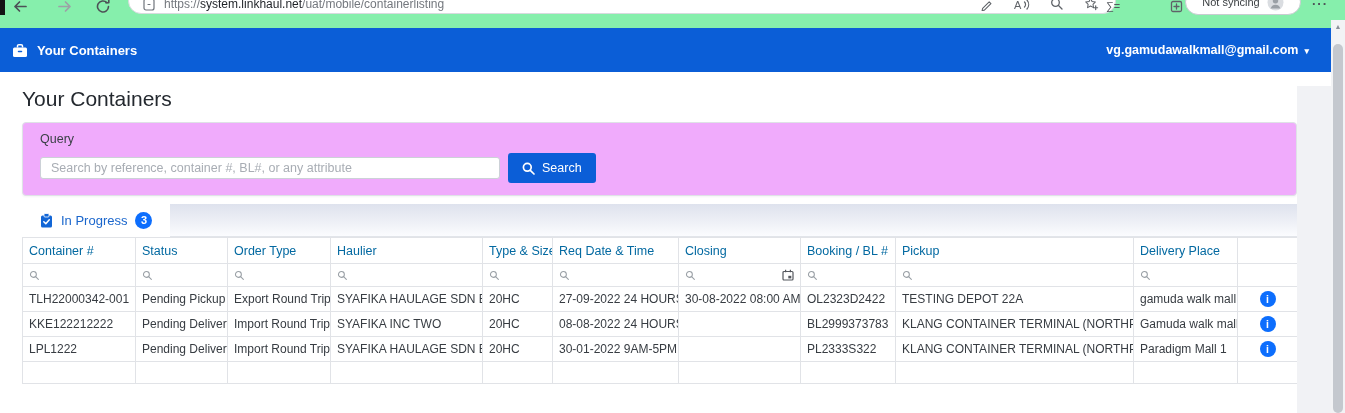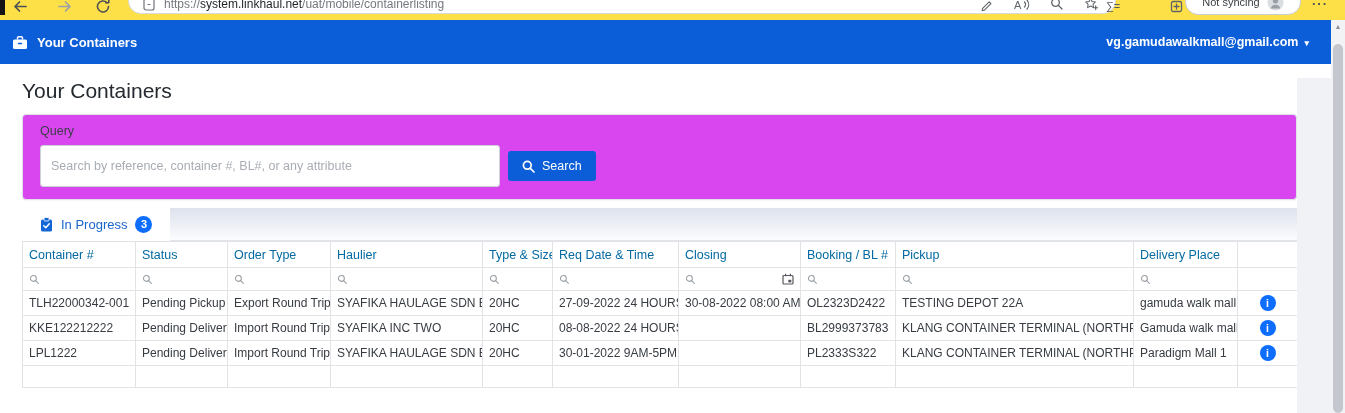--- a/index.html
+++ b/index.html
@@ -4,21 +4,21 @@
 <style>
   * { box-sizing: border-box; }
   html,body { margin:0; padding:0; }
   body {
     width:1345px; height:413px; overflow:hidden; position:relative;
     font-family:"Liberation Sans", sans-serif; background:#fff;
   }
   svg { display:block; }
 
   
-  .browser-bar { position:relative; height:20px; background:#fde047; overflow:hidden; }
+  .browser-bar { position:relative; height:28px; background:#86efac; overflow:hidden; }
   .window-edge { position:absolute; left:0; top:0; width:5px; height:15px; background:#141414; }
   .bb-icon { position:absolute; top:-3px; }
   .address-bar {
     position:absolute; left:128px; top:-12px; width:988px; height:26px;
     background:#fff; border:1px solid #d7dade; border-radius:13px;
     display:flex; align-items:flex-end; padding:0 14px 2px 14px;
   }
   .address-url { font-size:12px; color:#74787e; white-space:nowrap; margin-left:9px; }
   .address-url .host { color:#1f2227; }
   .addr-icons { position:absolute; right:16px; bottom:2px; display:flex; gap:20px; align-items:flex-end; }
@@ -41,29 +41,29 @@
   .account { display:flex; align-items:center; gap:6px; font-size:12.5px; font-weight:bold;justify-content:flex-end; }
   .caret { font-size:9px; position:relative; top:1px; }
 
   
   .content { position:relative; height:349px; background:#fff; }
   .gutter { position:absolute; left:1297px; top:0; width:34px; height:100%; background:#f1f2f5; }
 
   .page-title { margin:14px 0 0 22px; font-size:21px; line-height:26px; color:#24292f; font-weight:400; }
 
   .query-card {
-    margin:10px 0 0 22px; width:1275px; background:#d946ef;
+    margin:10px 0 0 22px; width:1275px; background:#f0abfc;
     border:1px solid #dfe2e7; border-radius:4px;
     box-shadow:0 1px 2px rgba(32,40,60,.05);
     padding:9px 17px 12px 17px;
   }
   .query-label { font-size:12.5px; color:#3a4046; margin-bottom:7px; }
   .query-row { display:flex; align-items:center; }
   .query-input {
-    width:460px; height:42px; border:1px solid #ccd1d7; border-radius:3px;
+    width:460px; height:22px; border:1px solid #ccd1d7; border-radius:3px;
     padding:0 10px; font-size:12.5px; font-family:inherit; color:#333; outline:none;
   }
   input::placeholder { color:#a8adb4; opacity:1; }
   .search-btn {
     margin-left:8px; height:30px; padding:0 14px; background:#0b5ed7; color:#fff;
     border:none; border-radius:3px; font-size:12.5px; font-family:inherit;
     display:flex; align-items:center; gap:7px; cursor:pointer;
   }
 
   .tab-strip {

